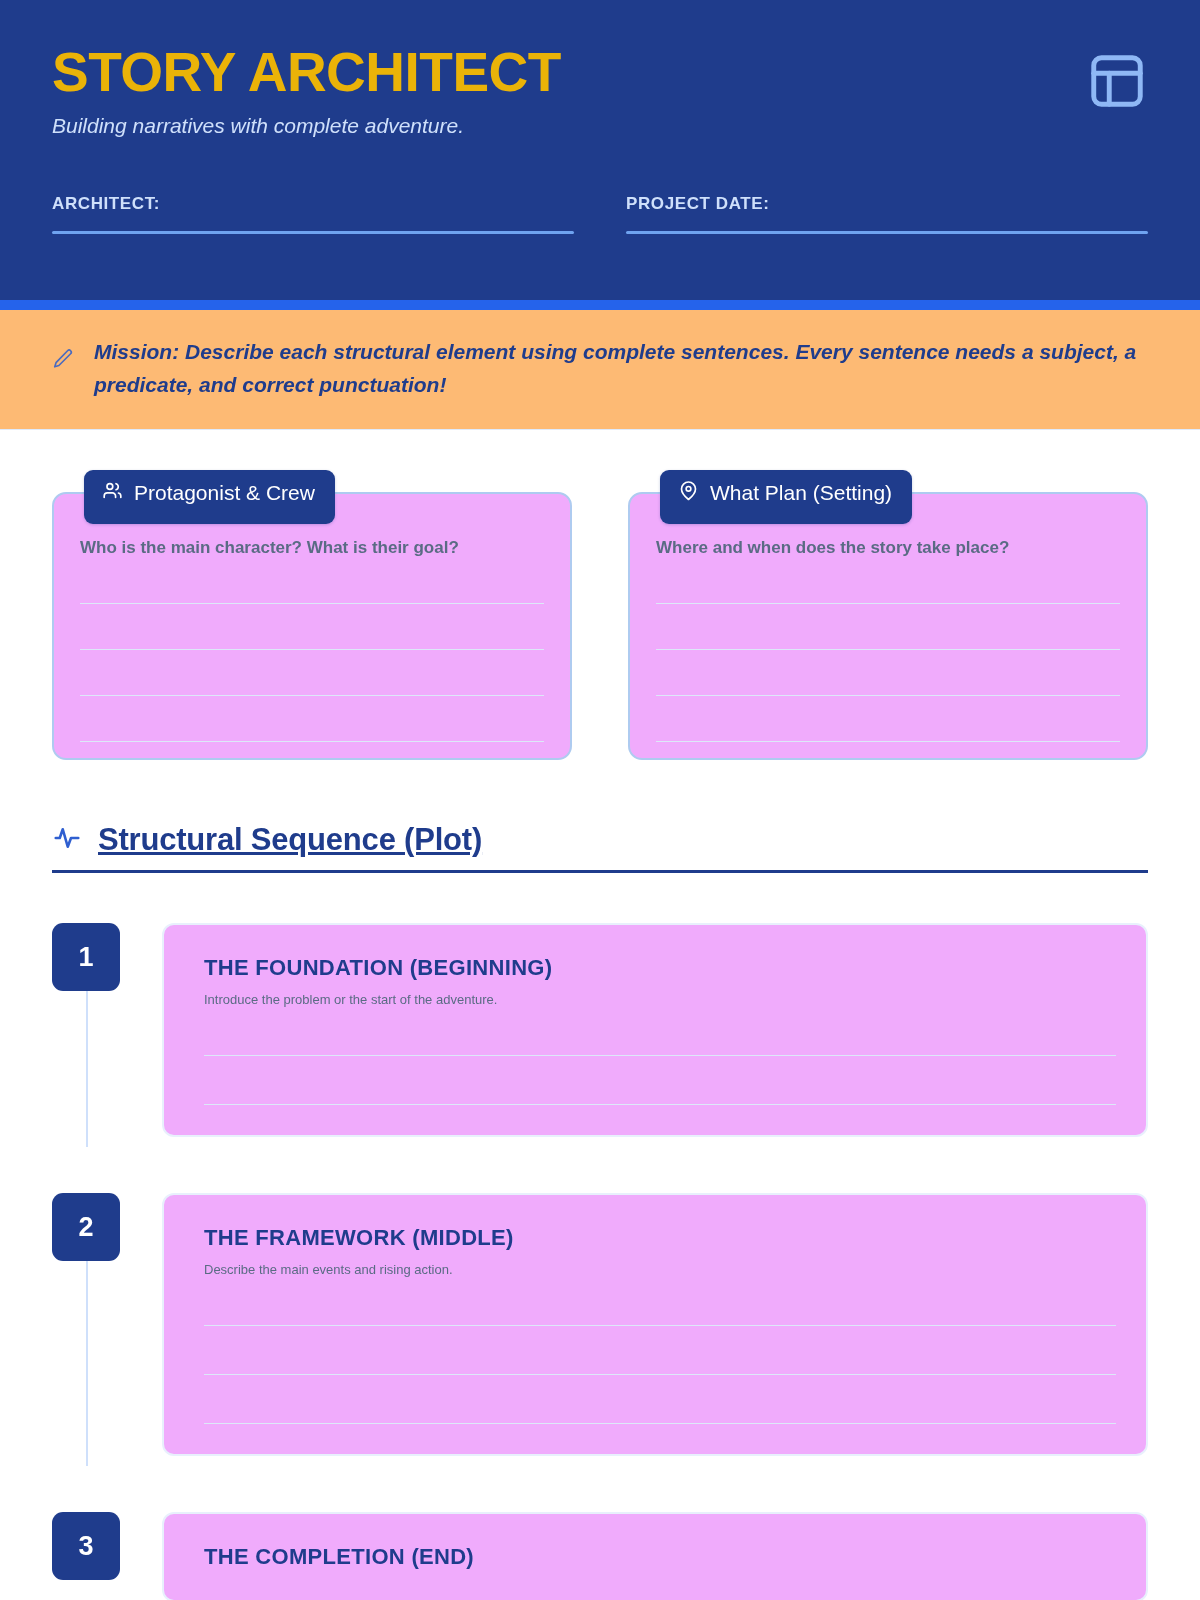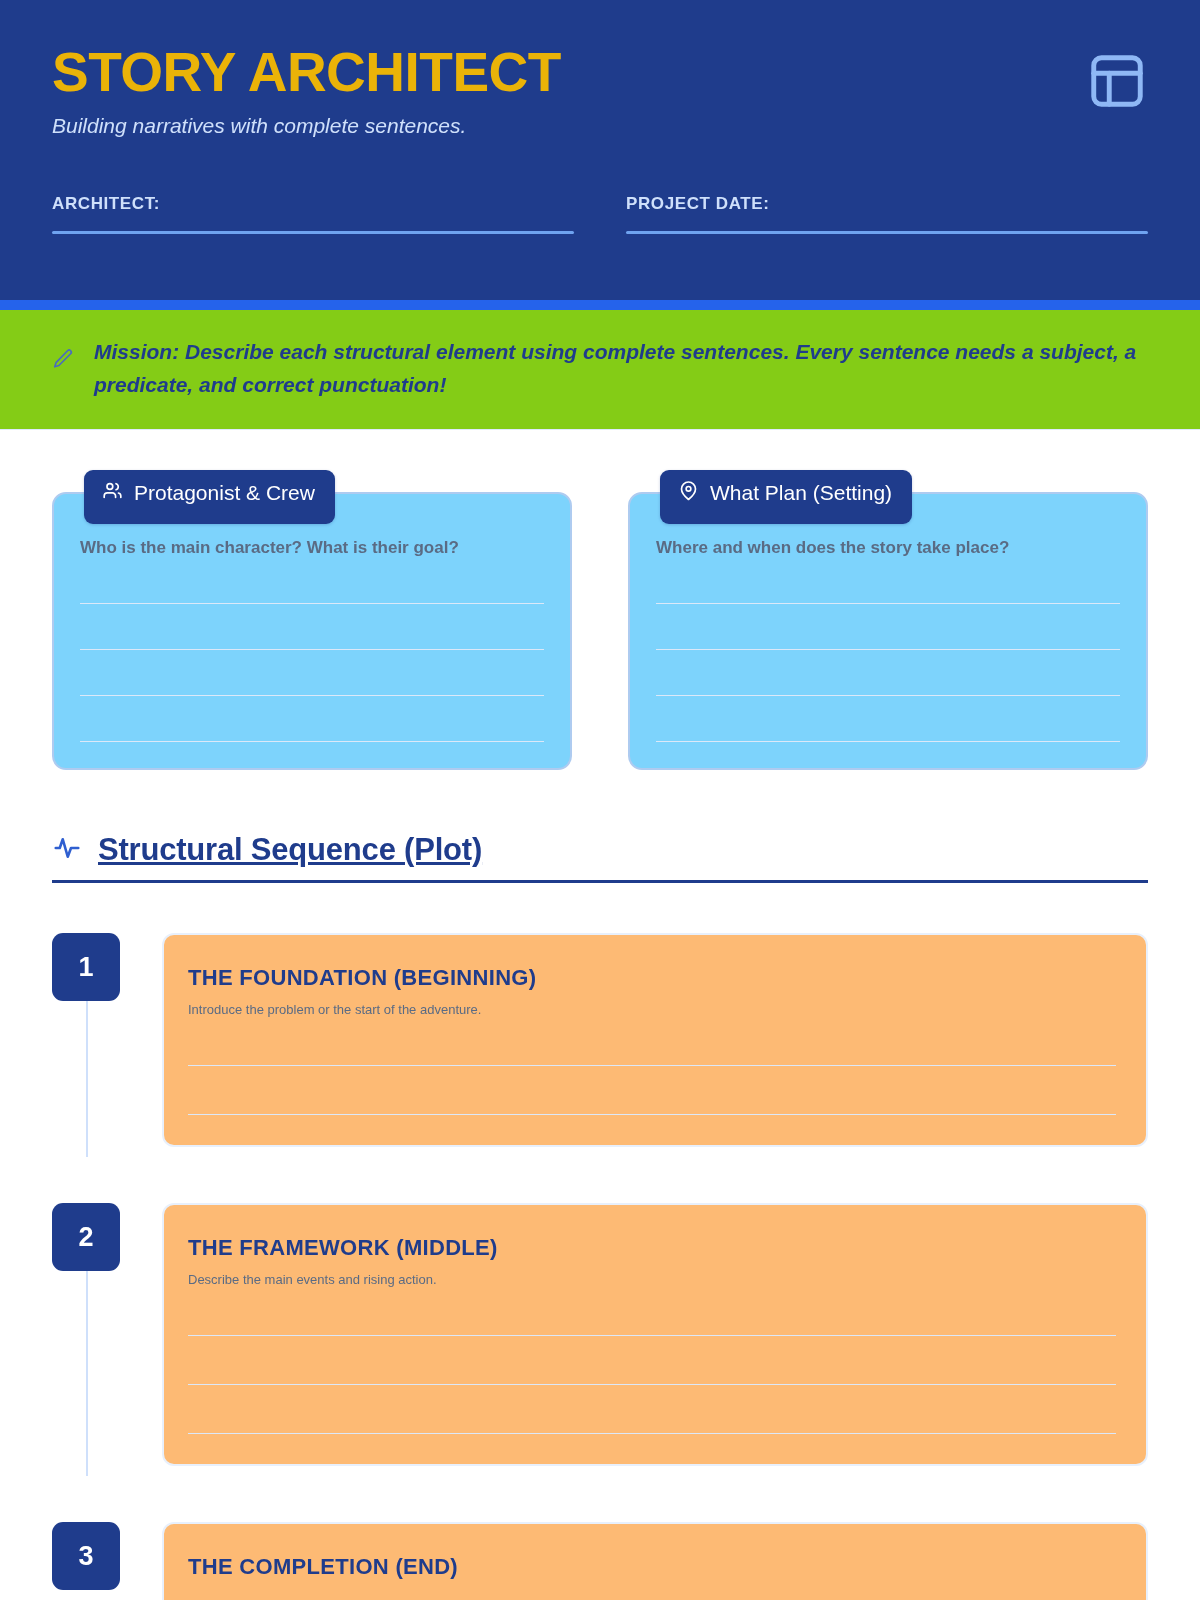--- a/index.html
+++ b/index.html
@@ -78,21 +78,21 @@
     border-radius: 2px;
   }
 
   .accent-bar {
     height: 10px;
     background: #2563eb;
   }
 
   
   .mission {
-    background: #84cc16;
+    background: #fdba74;
     padding: 26px 52px 28px 52px;
     display: flex;
     gap: 20px;
     align-items: flex-start;
     border-bottom: 1px solid #dfeafb;
   }
 
   .mission-icon {
     flex: 0 0 auto;
     width: 22px;
@@ -140,22 +140,22 @@
     font-weight: 500;
     z-index: 3;
     box-shadow: 0 1px 3px rgba(31,60,140,0.25);
   }
 
   .card-tab svg { flex: 0 0 auto; }
 
   .card {
     border: 2px solid #aecbf0;
     border-radius: 14px;
-    background: #7dd3fc;
-    padding: 44px 26px 26px 26px;
+    background: #f0abfc;
+    padding: 44px 26px 16px 26px;
     min-height: 258px;
   }
 
   .card-prompt {
     font-size: 17px;
     font-weight: 700;
     color: #5a6b84;
     margin-bottom: 28px;
   }
 
@@ -230,22 +230,22 @@
     bottom: -10px;
     width: 2px;
     background: #cfe0fb;
   }
   .step:last-child .step-connector { display: none; }
 
   .step-card {
     flex: 1;
     border: 2px solid #e8f0fc;
     border-radius: 12px;
-    background: #fdba74;
-    padding: 30px 30px 30px 24px;
+    background: #f0abfc;
+    padding: 30px 30px 30px 40px;
   }
 
   .step-title {
     font-size: 22px;
     font-weight: 700;
     color: #1f3c8c;
     letter-spacing: 0.3px;
     text-transform: uppercase;
   }
 
@@ -261,21 +261,21 @@
     margin-top: 48px;
   }
 </style>
 </head>
 <body>
 
 <div class="header">
   <div class="header-top">
     <div>
       <div class="title">STORY ARCHITECT</div>
-      <div class="subtitle">Building narratives with complete sentences.</div>
+      <div class="subtitle">Building narratives with complete adventure.</div>
     </div>
     <div class="header-icon">
       <svg viewBox="0 0 24 24" width="62" height="62" fill="none" stroke="#8fb8f5" stroke-width="1.9" stroke-linecap="round" stroke-linejoin="round">
         <rect x="3" y="3" width="18" height="18" rx="3"></rect>
         <line x1="3" y1="9" x2="21" y2="9"></line>
         <line x1="9" y1="9" x2="9" y2="21"></line>
       </svg>
     </div>
   </div>
 

